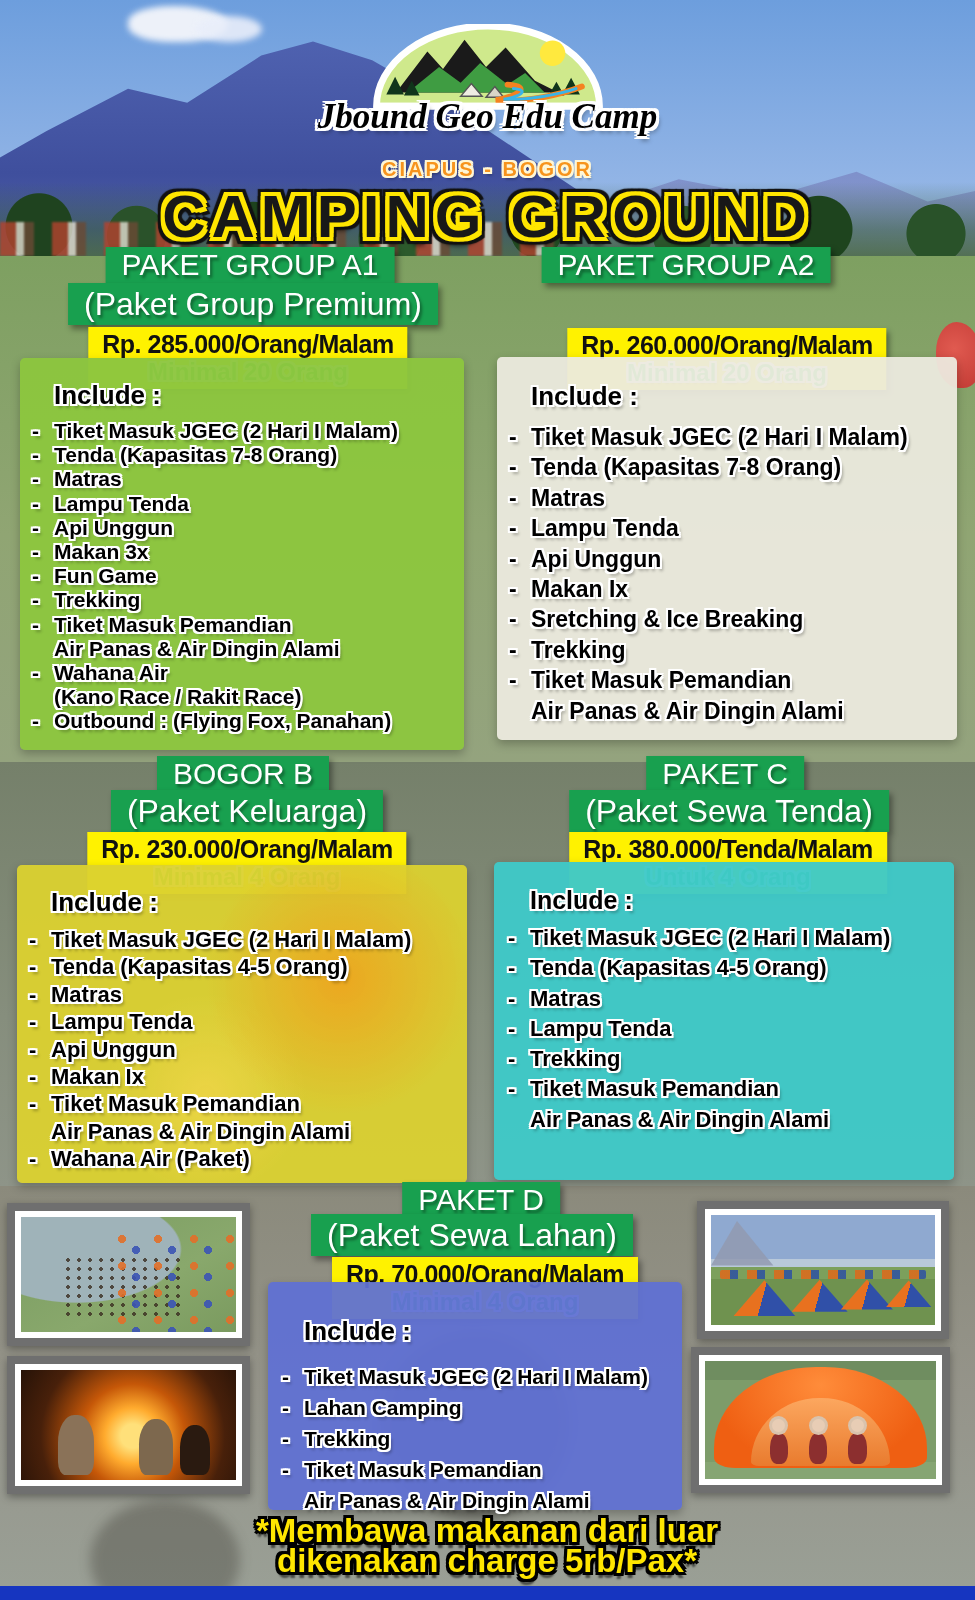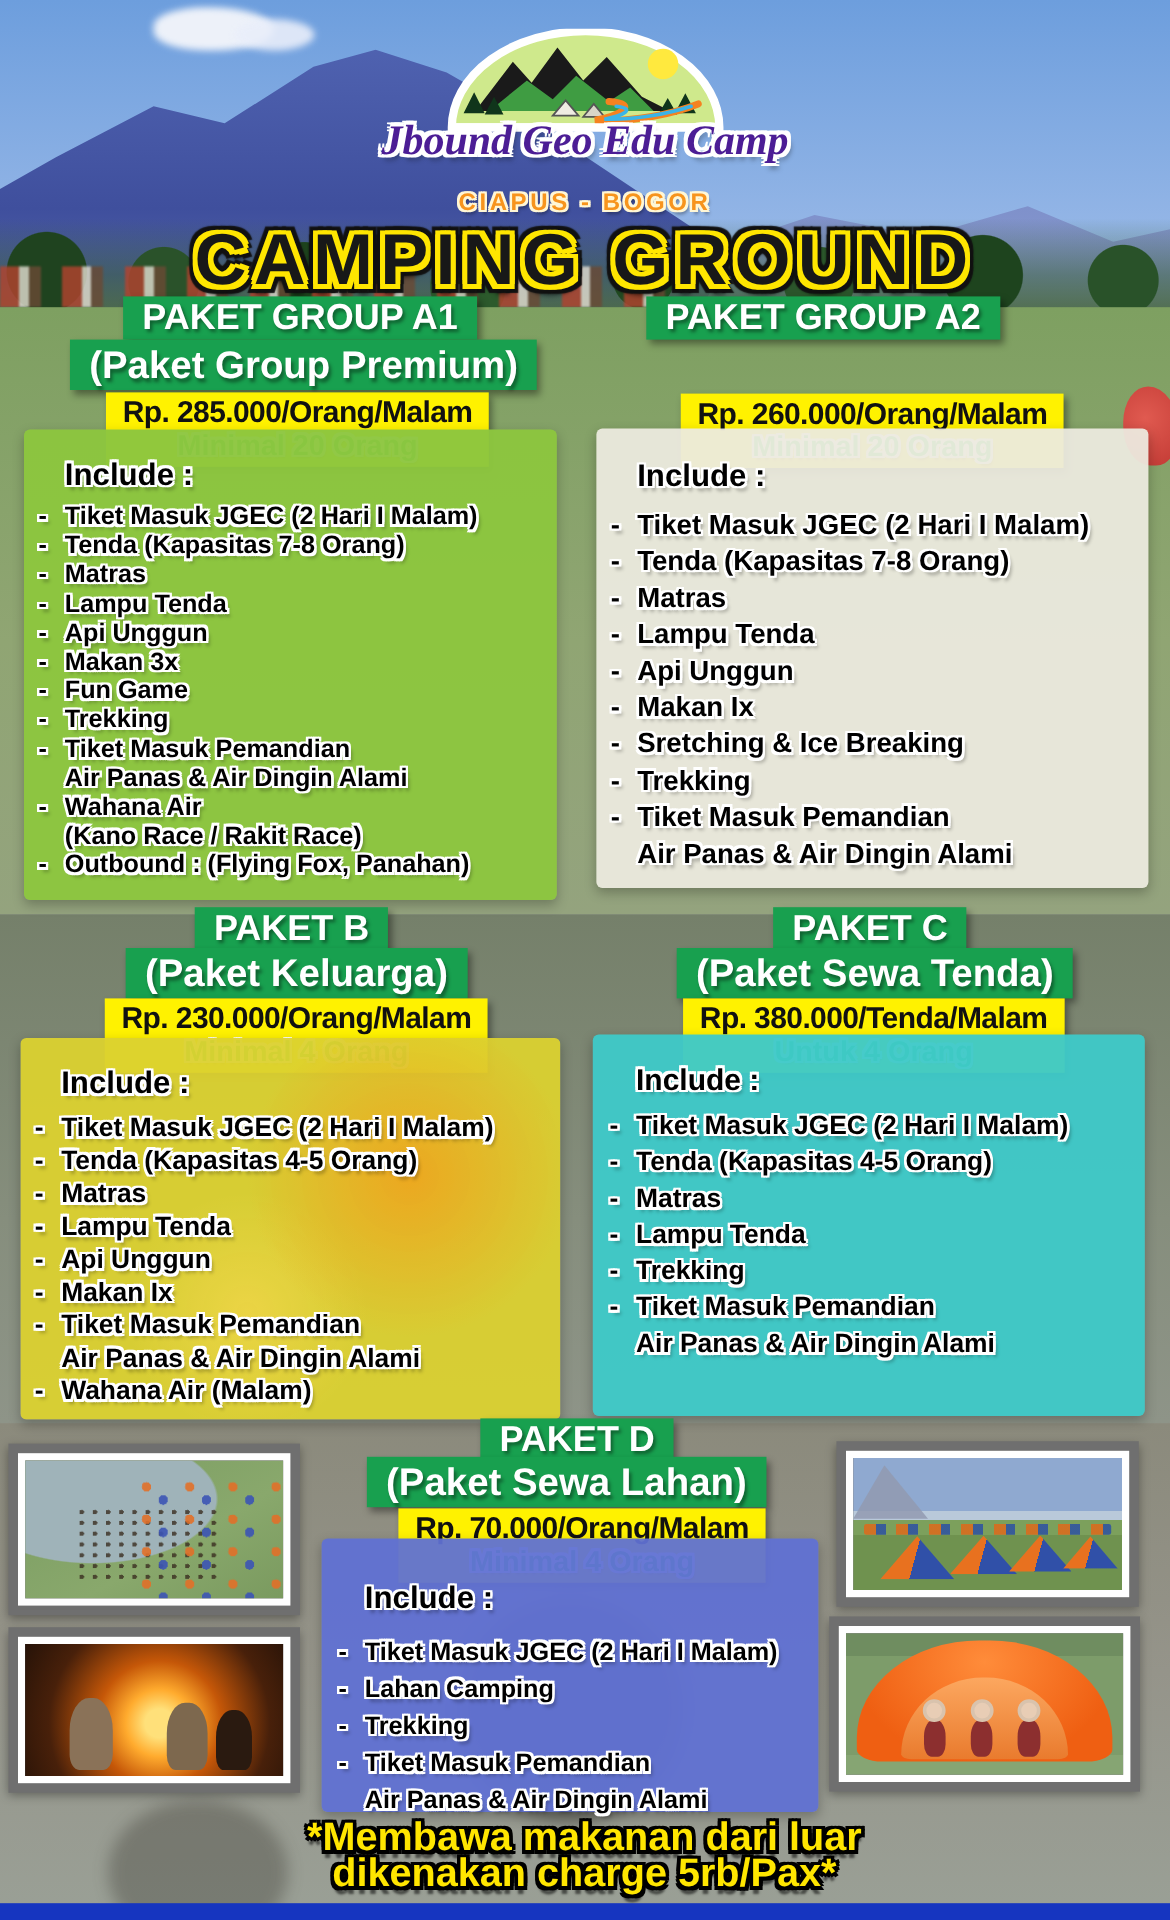--- a/index.html
+++ b/index.html
@@ -43,36 +43,36 @@
     radial-gradient(circle at 40% 40%,#e05a50,#c23a34);border-radius:45% 55% 40% 50%;}
   .bg-tire{border-radius:50%;filter:blur(6px);}
   .t1{left:380px;top:1330px;width:190px;height:190px;background:rgba(42,40,34,.38);}
   .t2{left:90px;top:1500px;width:150px;height:120px;background:rgba(42,40,34,.30);}
   .bottom-bar{left:0;top:1586px;width:975px;height:14px;background:#1635c0;}
 
   
   .cx{position:absolute;left:50%;transform:translateX(-50%);white-space:nowrap;}
   .logo-svg{top:24px;width:235px;height:88px;}
   .logo-title{top:97px;font-family:"Liberation Serif",serif;font-style:italic;font-weight:bold;
-    font-size:35px;color:#4c1d95;
+    font-size:35px;color:#000000;
     text-shadow:-3px -3px 0 #fff,0 -3px 0 #fff,3px -3px 0 #fff,-3px 0 0 #fff,3px 0 0 #fff,
       -3px 3px 0 #fff,0 3px 0 #fff,3px 3px 0 #fff,3px 5px 4px rgba(0,0,0,.35);}
   .logo-sub{top:158px;font-size:20px;font-weight:800;letter-spacing:3px;color:#f7941d;
     text-shadow:-2px -2px 0 #fff7d6,0 -2px 0 #fff7d6,2px -2px 0 #fff7d6,-2px 0 0 #fff7d6,
       2px 0 0 #fff7d6,-2px 2px 0 #fff7d6,0 2px 0 #fff7d6,2px 2px 0 #fff7d6,2px 3px 3px rgba(0,0,0,.4);}
   .headline{top:182px;font-size:60px;font-weight:900;letter-spacing:6px;color:#181818;
     text-shadow:
       -4px -4px 0 #ffe600,0 -4px 0 #ffe600,4px -4px 0 #ffe600,-4px 0 0 #ffe600,4px 0 0 #ffe600,
       -4px 4px 0 #ffe600,0 4px 0 #ffe600,4px 4px 0 #ffe600,
       -7px -7px 1px #111,0 -7px 1px #111,7px -7px 1px #111,-7px 0 1px #111,7px 0 1px #111,
       -7px 7px 1px #111,0 7px 1px #111,7px 7px 1px #111,0 9px 4px rgba(0,0,0,.5);}
 
   
   .band{position:absolute;transform:translateX(-50%);background:#18a04f;color:#fff;
-    font-weight:bold;white-space:nowrap;box-shadow:3px 4px 6px rgba(0,0,0,.4);
+    font-weight:normal;white-space:nowrap;box-shadow:3px 4px 6px rgba(0,0,0,.4);
     text-shadow:2px 3px 3px rgba(0,0,0,.4);}
   .band1{font-size:30px;line-height:36px;padding:0 16px;}
   .band2{font-size:32px;line-height:42px;padding:0 16px;}
   .pricebox{position:absolute;transform:translateX(-50%);background:#fff200;text-align:center;
     padding:3px 14px 5px;box-shadow:3px 4px 6px rgba(0,0,0,.4);}
   .price{font-size:25px;font-weight:bold;letter-spacing:-.5px;color:#111;line-height:29px;white-space:nowrap;}
   .min{font-size:24px;font-weight:800;color:#3fd05f;line-height:25px;white-space:nowrap;
     text-shadow:-2px -2px 0 #fff,0 -2px 0 #fff,2px -2px 0 #fff,-2px 0 0 #fff,2px 0 0 #fff,
       -2px 2px 0 #fff,0 2px 0 #fff,2px 2px 0 #fff,2px 3px 2px rgba(0,0,0,.3);}
 
@@ -301,21 +301,21 @@
           <span class="dash">-</span>
           <span>Tiket Masuk Pemandian</span>
         </div>
         <div class="li ow">
           <span class="dash"></span>
           <span>Air Panas &amp; Air Dingin Alami</span>
         </div>
       </div>
   </div>
 
-  <div class="band band1" style="left:243px;top:756px">PAKET B</div>
+  <div class="band band1" style="left:243px;top:756px">BOGOR B</div>
   <div class="band band2" style="left:247px;top:790px">(Paket Keluarga)</div>
   <div class="pricebox" style="left:247px;top:832px">
     <div class="price">Rp. 230.000/Orang/Malam</div>
     <div class="min">Minimal 4 Orang</div>
   </div>
   <div class="panel panel-b" style="left:17px;top:865px;width:450px;height:318px">
     <div class="include ow">Include :</div>
     <div>
         <div class="li ow">
           <span class="dash">-</span>
@@ -344,21 +344,21 @@
         <div class="li ow">
           <span class="dash">-</span>
           <span>Tiket Masuk Pemandian</span>
         </div>
         <div class="li ow">
           <span class="dash"></span>
           <span>Air Panas &amp; Air Dingin Alami</span>
         </div>
         <div class="li ow">
           <span class="dash">-</span>
-          <span>Wahana Air (Malam)</span>
+          <span>Wahana Air (Paket)</span>
         </div>
       </div>
   </div>
 
   <div class="band band1" style="left:725px;top:756px">PAKET C</div>
   <div class="band band2" style="left:729px;top:790px">(Paket Sewa Tenda)</div>
   <div class="pricebox" style="left:728px;top:832px">
     <div class="price">Rp. 380.000/Tenda/Malam</div>
     <div class="min">Untuk 4 Orang</div>
   </div>

